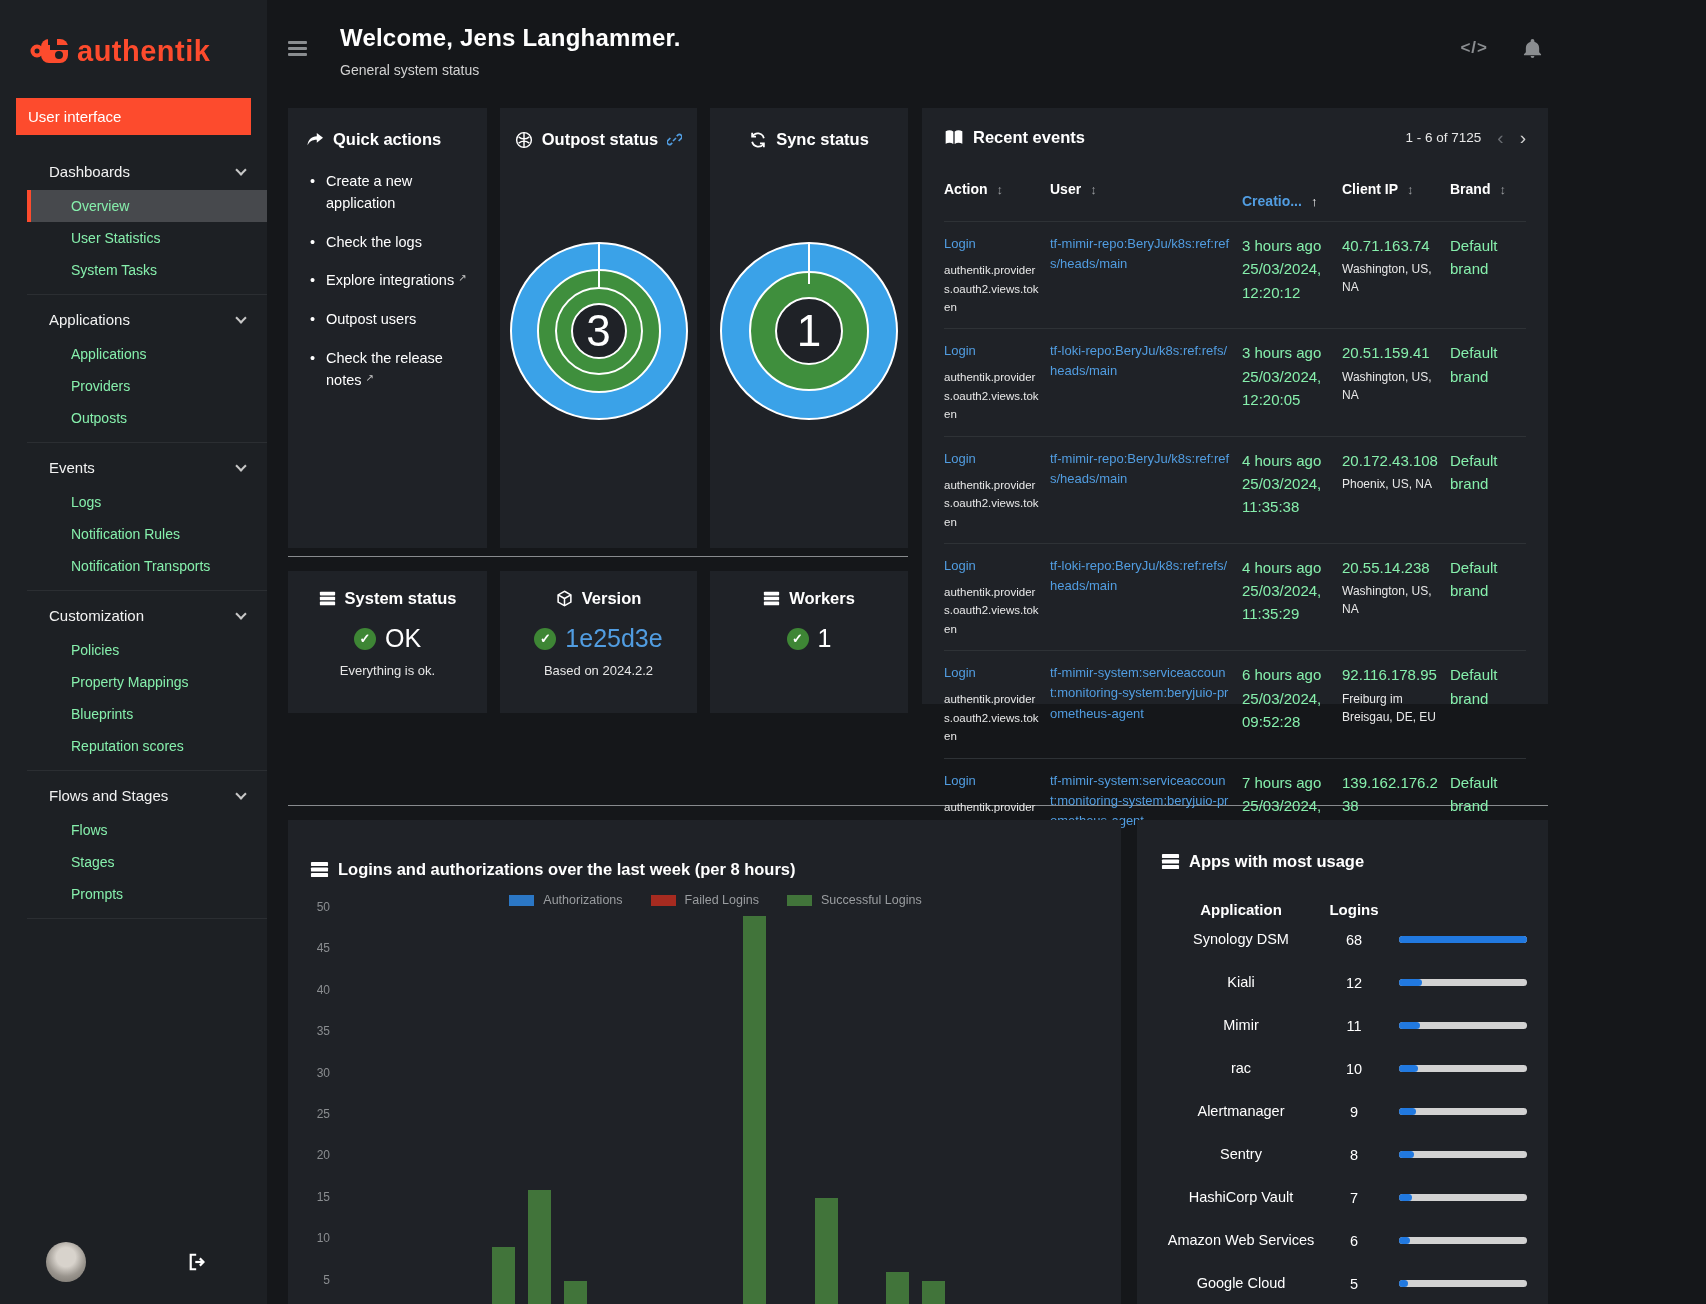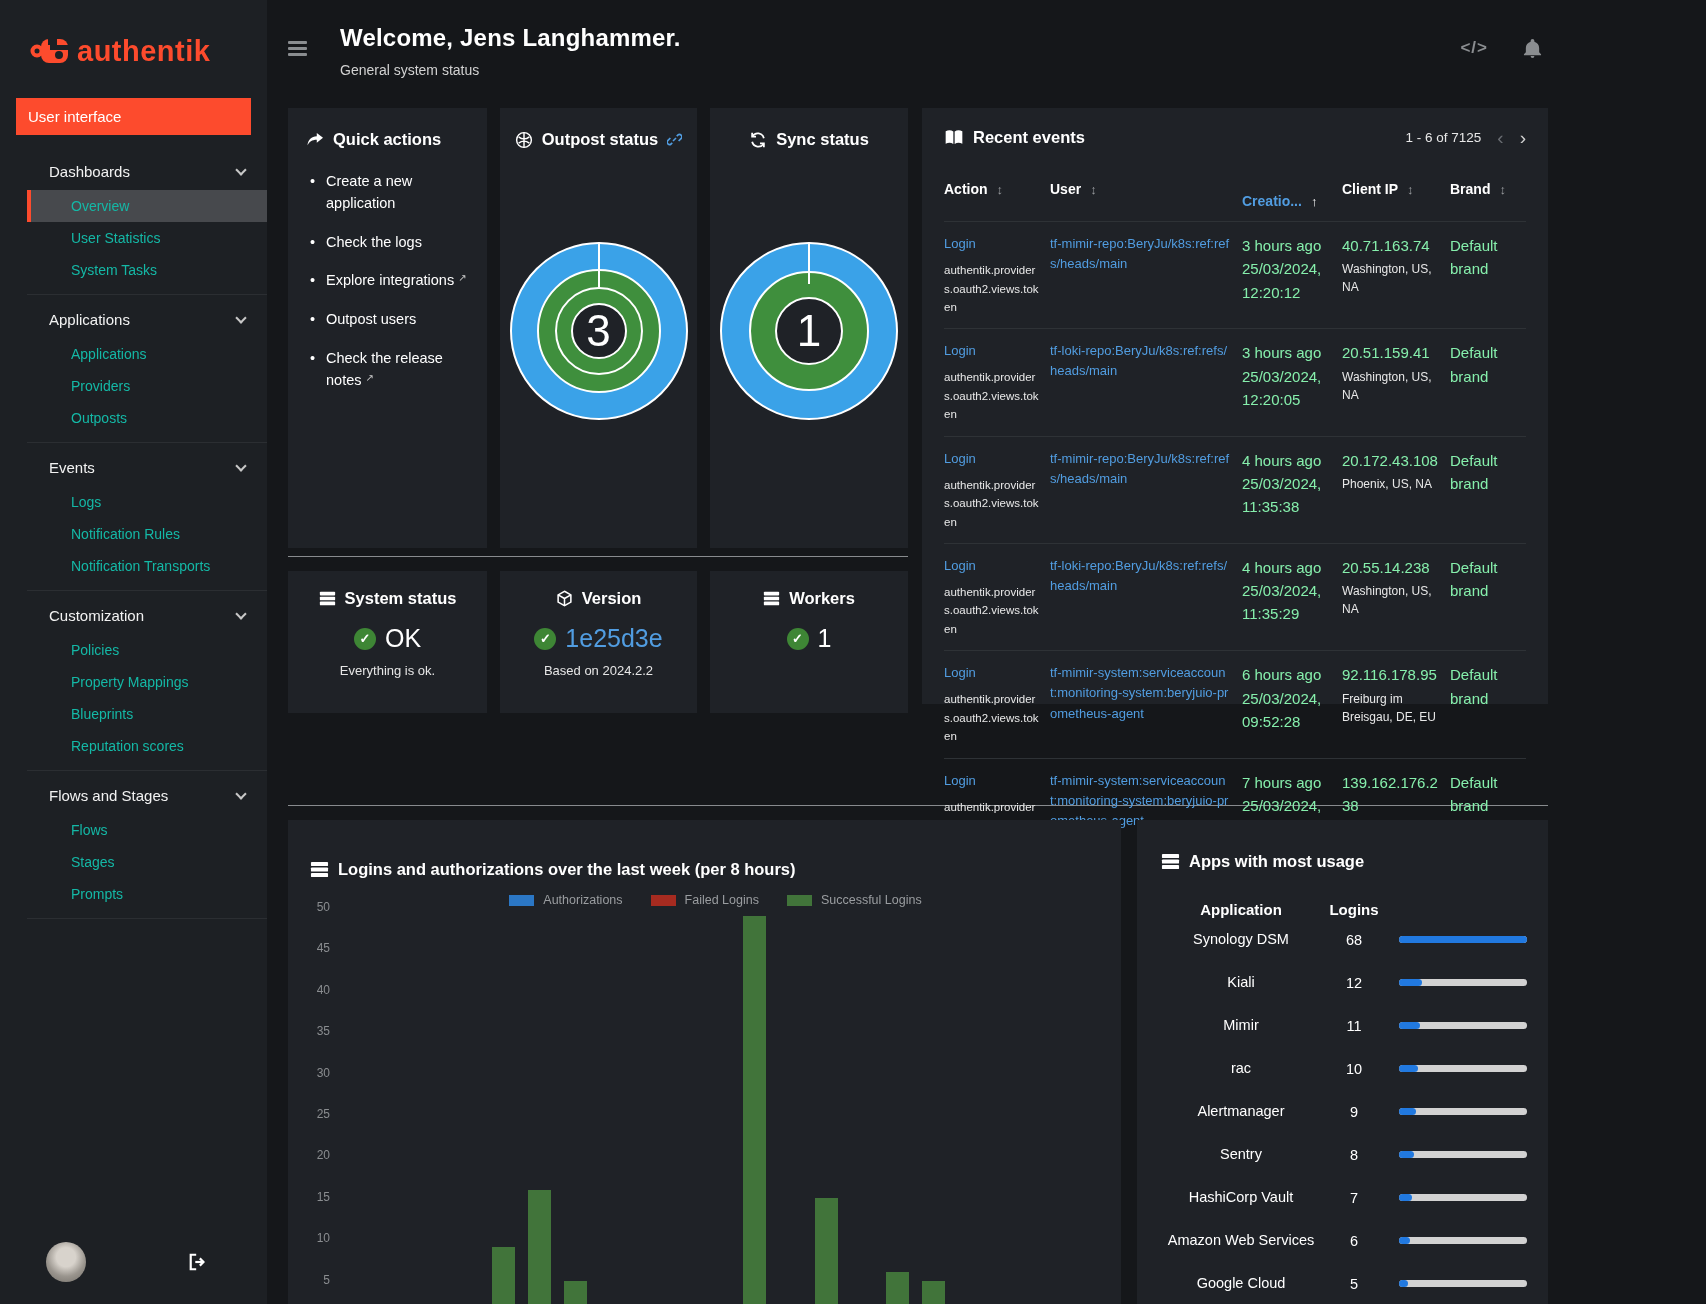--- a/index.html
+++ b/index.html
@@ -12,21 +12,21 @@
   .logo-text { color:#fd4b2d; font-size:29px; font-weight:bold; letter-spacing:.5px; }
   .ui-btn { margin:26px 16px 0 16px; height:37px; background:#fd4b2d; color:#fff; font-size:15px; display:flex; align-items:center; padding-left:12px; border:none; cursor:pointer; }
   .nav { flex:1; margin-top:12px; overflow:hidden; }
   .section { padding:6px 0 8px 0; border-bottom:1px solid #2b2e32;margin-left:27px; }
   .section:last-child { border-bottom:1px solid #2b2e32; }
   .sec-head { display:flex; align-items:center; justify-content:space-between; padding:10px 22px 10px 22px; font-size:15px; color:#f2f2f2; cursor:pointer; }
   .sec-head.highlight { background:#3e4246; }
   .chev { width:8px; height:8px; border-right:2px solid #c8c8c8; border-bottom:2px solid #c8c8c8; display:inline-block; }
   .chev.down { transform:rotate(45deg); margin-top:-3px; }
   .chev.right { transform:rotate(-45deg); margin-right:2px; }
-  .item { padding:8px 0 8px 44px; font-size:14px; color:#14b8a6; cursor:pointer; position:relative; }
+  .item { padding:8px 0 8px 44px; font-size:14px; color:#86efac; cursor:pointer; position:relative; }
   .item.active { background:#47494d; border-left:4px solid #fd4b2d; padding-left:40px; }
   .collapsed-group .sec-head { padding-top:12px; padding-bottom:12px; }
   .sidebar-bottom { margin-top:auto; height:76px; display:flex; align-items:center; justify-content:space-between; padding:0 58px 8px 46px; }
   .avatar { width:40px; height:40px; border-radius:50%; background:radial-gradient(circle at 50% 38%, #d8d3cc 0 30%, #9a958e 60%, #6f6b65 100%); cursor:pointer; }
 
   
   .main { margin-left:21px; width:1260px; position:relative; padding-top:24px; }
   .header { position:relative; display:flex; align-items:flex-start; }
   .hamburger { margin-top:14px; cursor:pointer; }
   .hamburger div { width:19px; height:3px; background:#8a8d90; margin:3px 0; border-radius:1px; }

